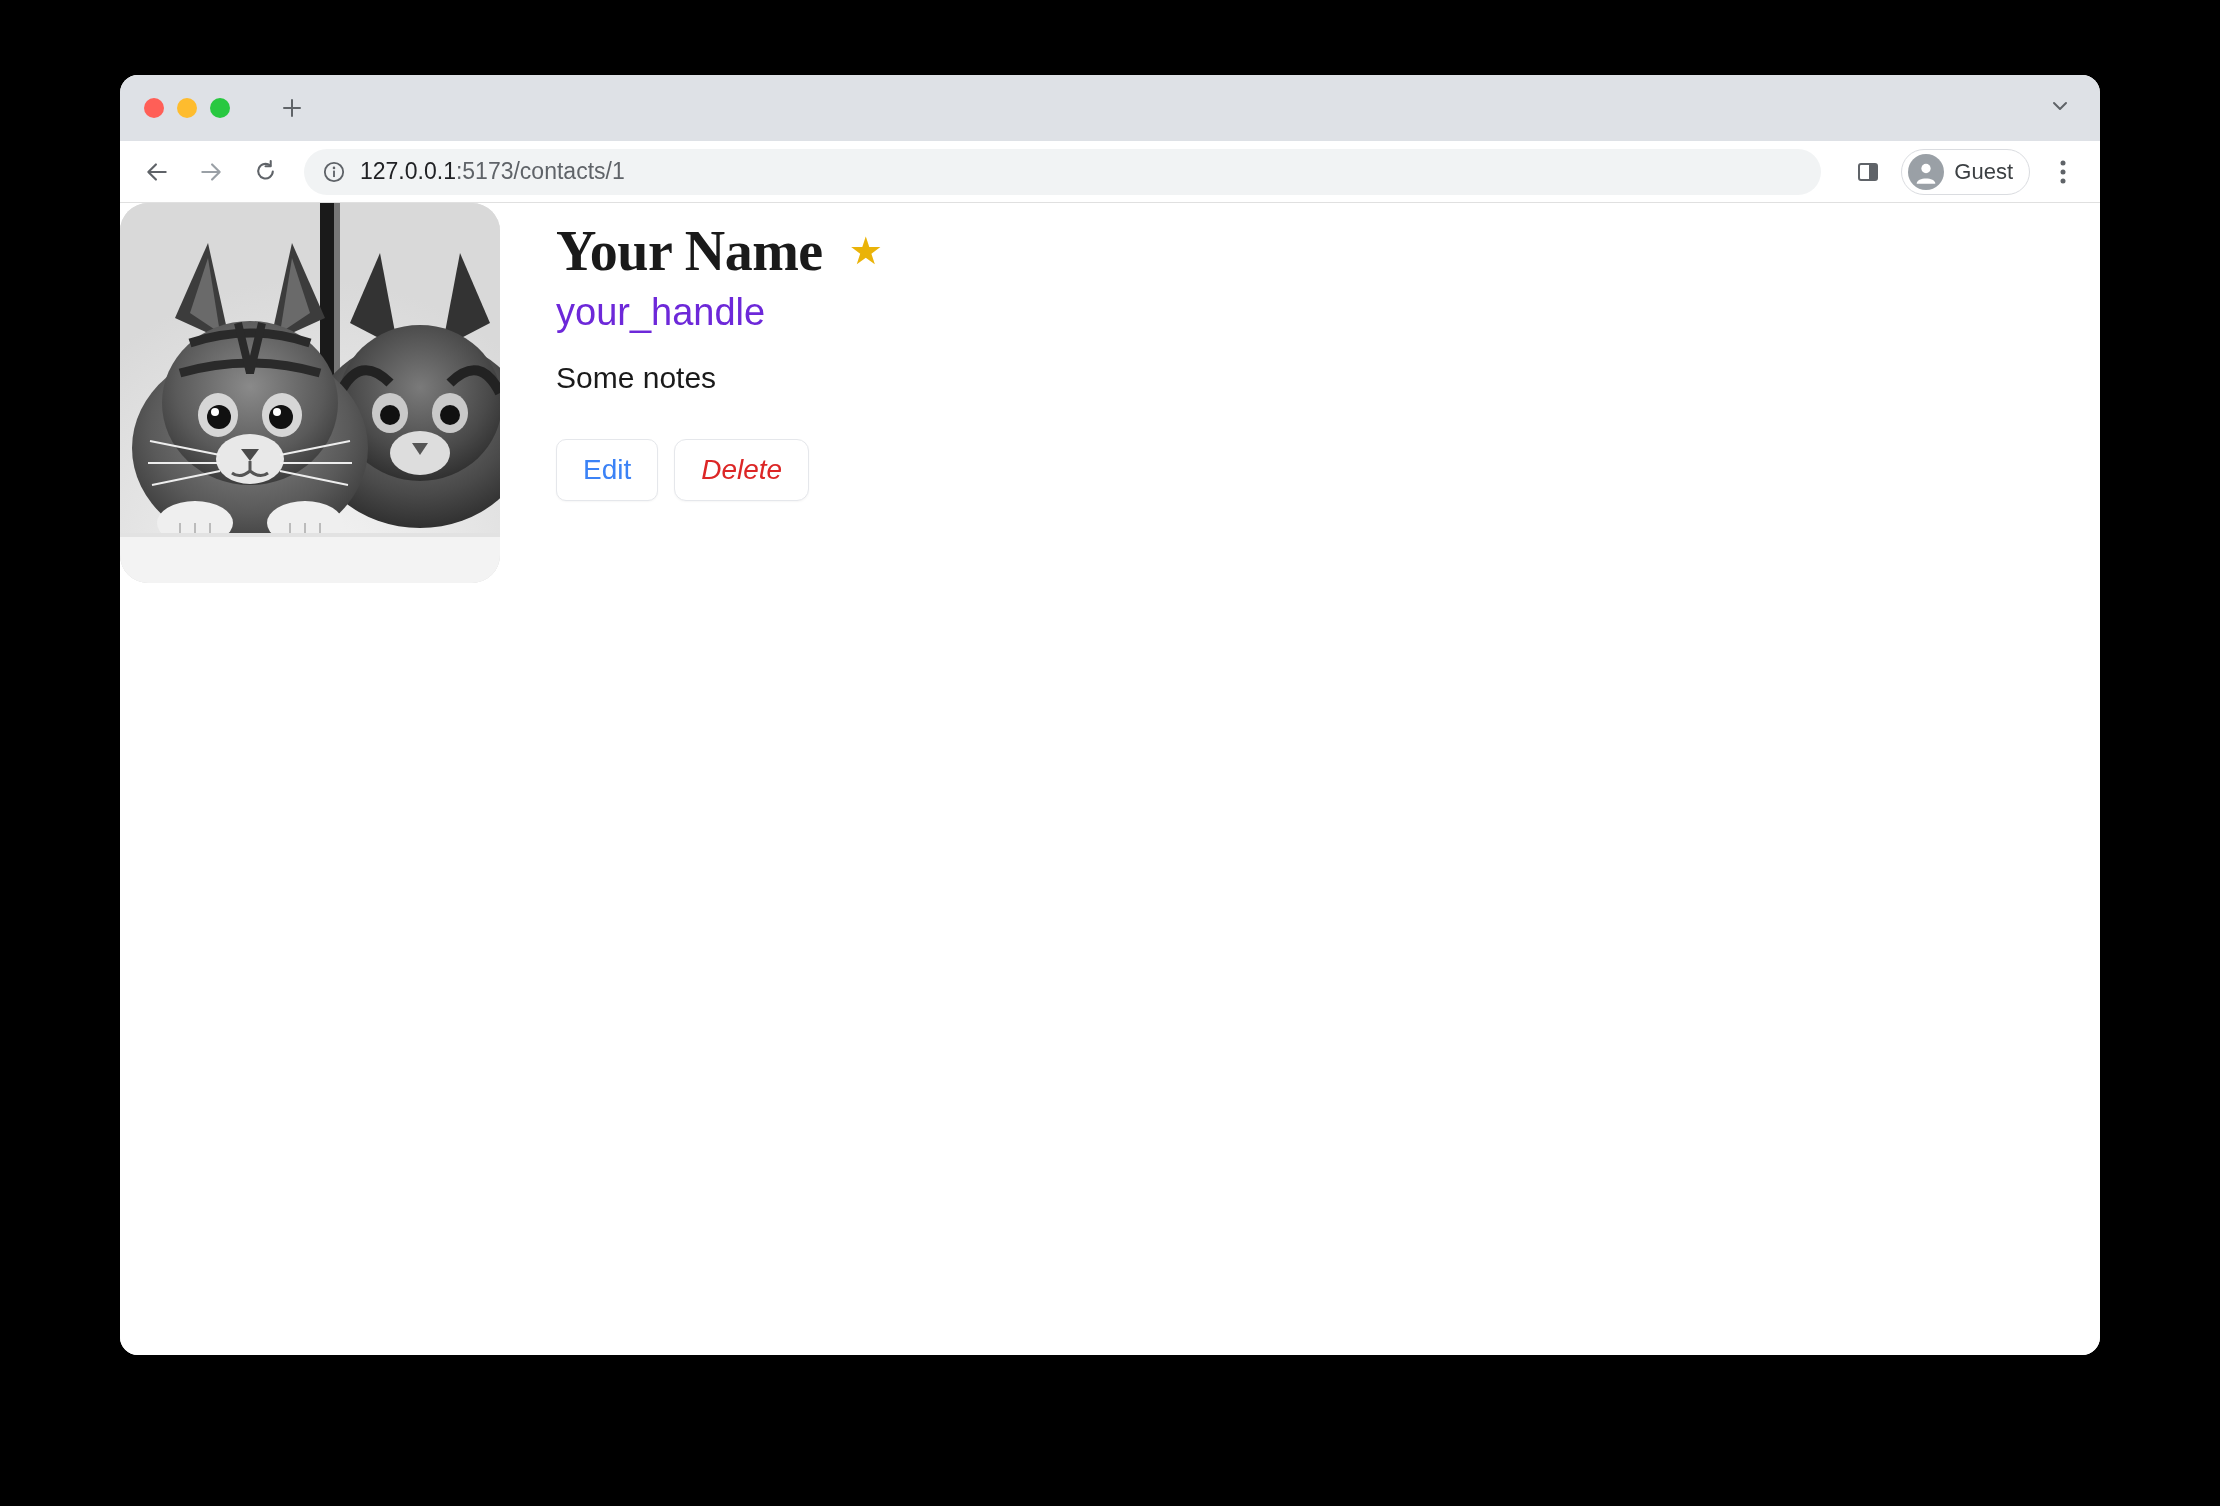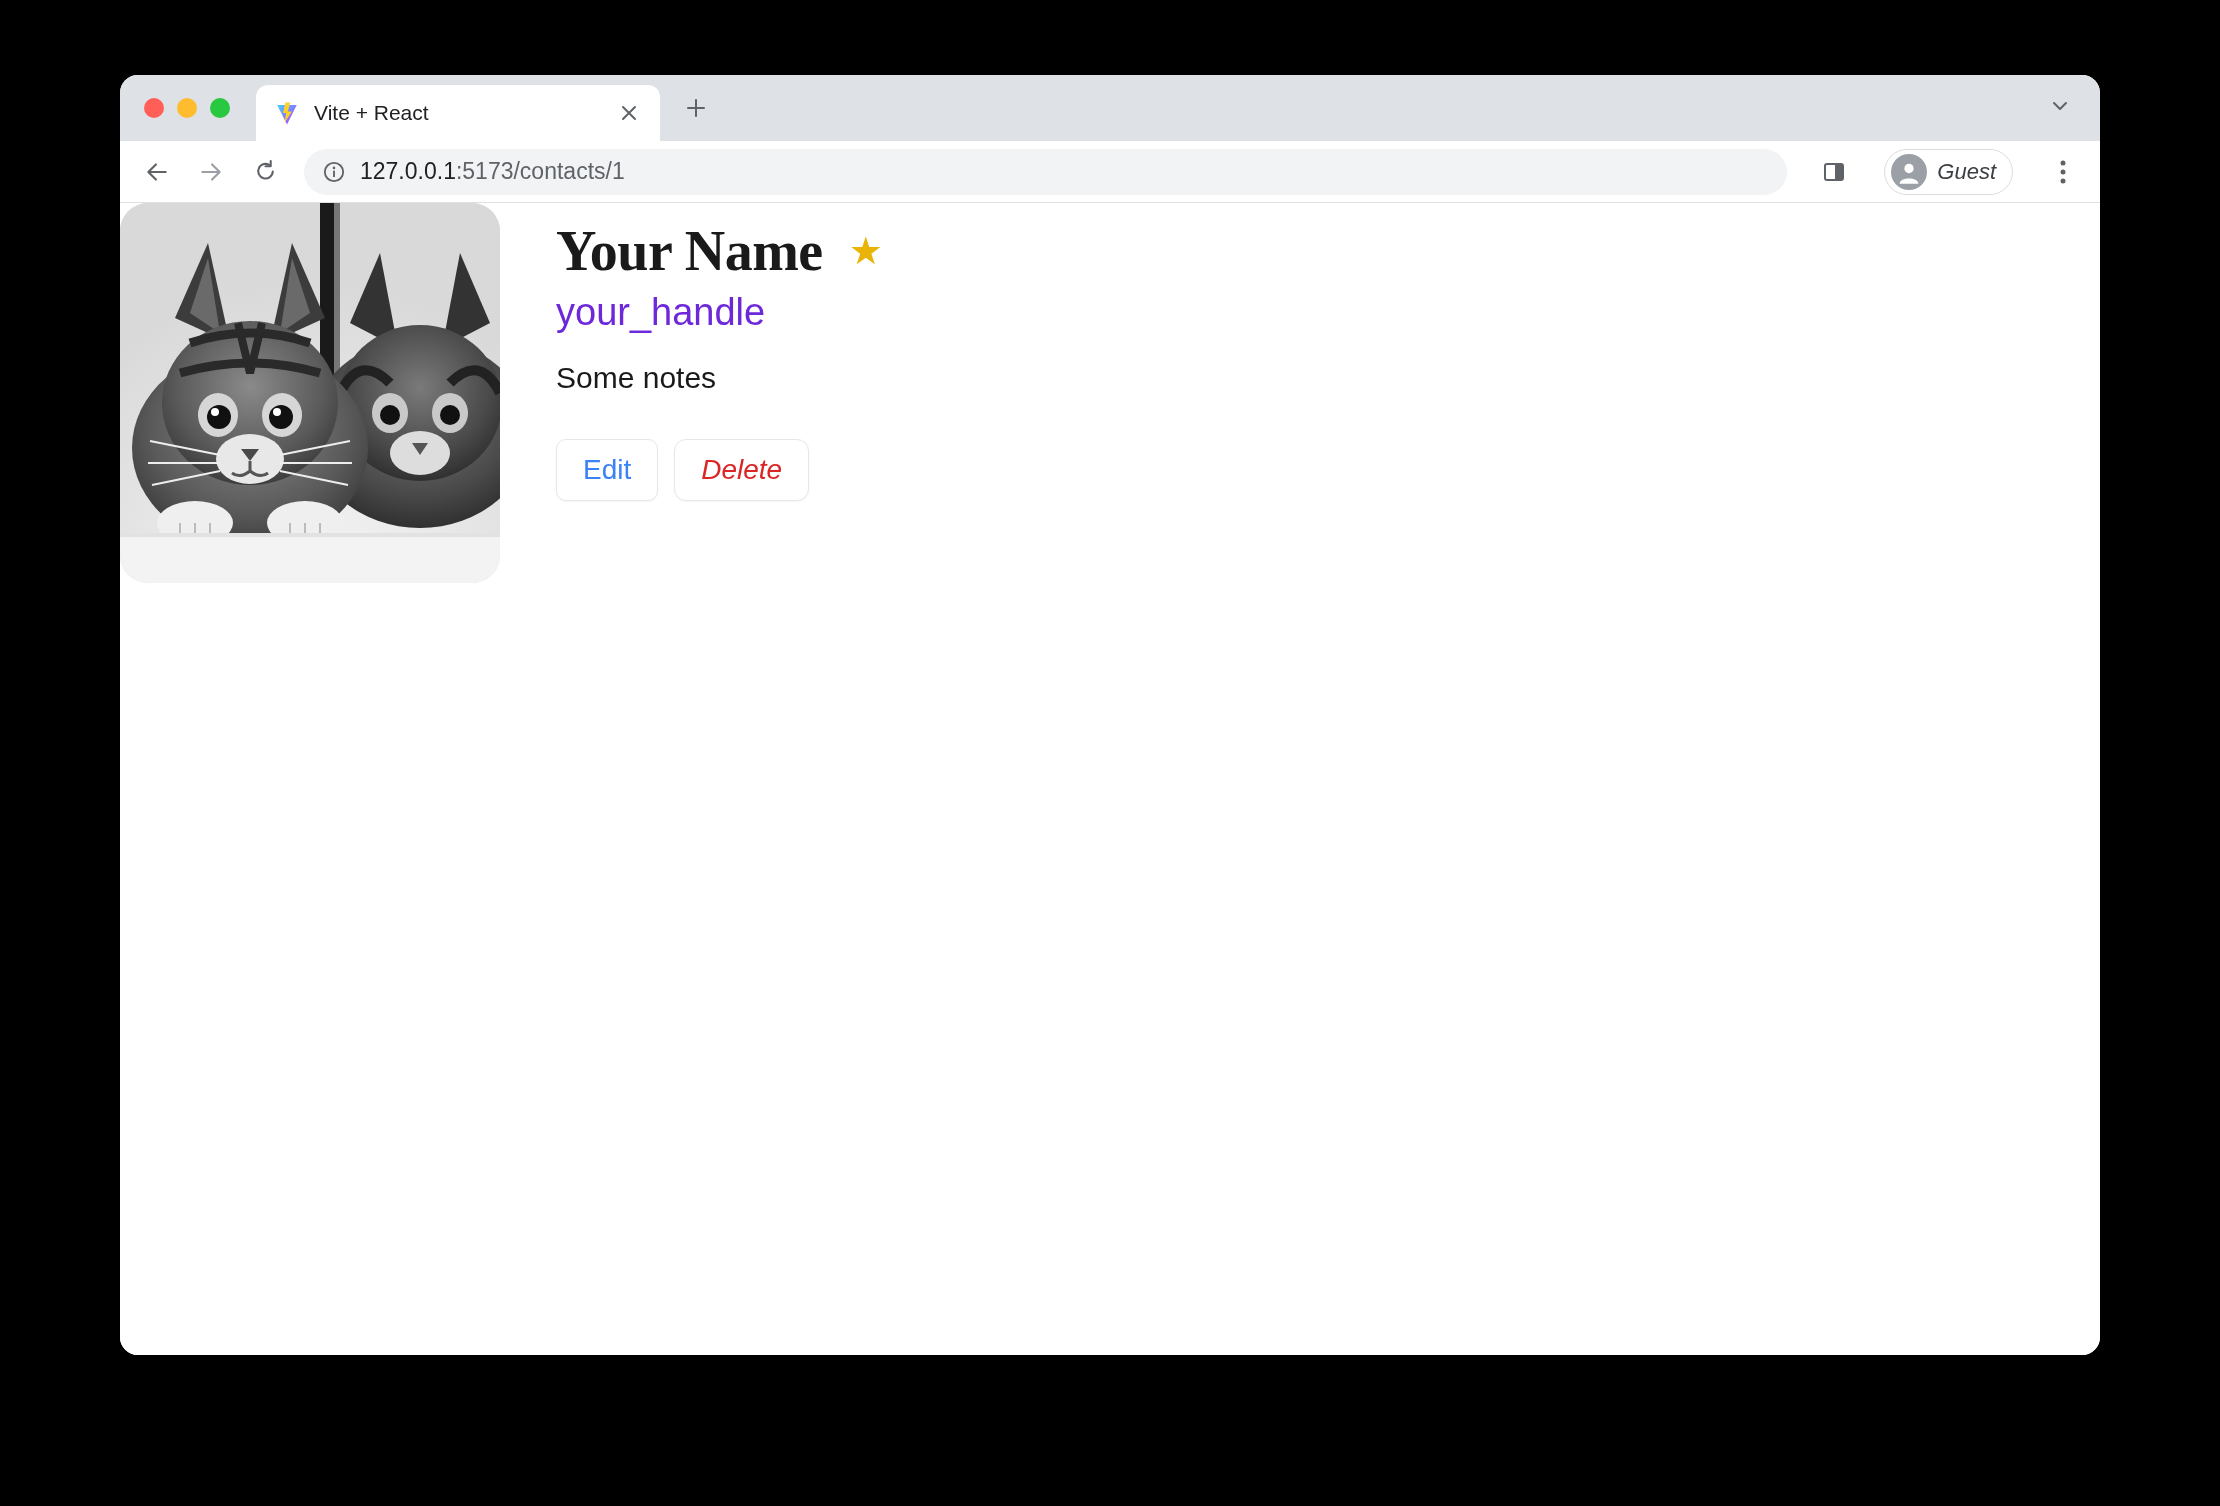--- a/index.html
+++ b/index.html
@@ -137,23 +137,22 @@
     }
     .url-text {
       font-size: 23px;
       color: #202124;
     }
     .url-text .host { color: #202124; }
     .url-text .path { color: #5f6368; }
     .toolbar-right {
       display: flex;
       align-items: center;
-      gap: 27px;
+      gap: 10px;
       margin-left: 8px;
-      font-style: italic;
     }
     .ext-icon {
       width: 46px; height: 46px;
       display: flex;
       align-items: center;
       justify-content: center;
       color: #5f6368;
       cursor: pointer;
     }
     .profile-chip {
@@ -258,40 +257,20 @@
 </head>
 <body>
 
 <div class="browser-window">
 
   <div class="tab-bar">
     <div class="traffic-lights">
       <div class="tl tl-red"></div>
       <div class="tl tl-yellow"></div>
       <div class="tl tl-green"></div>
-    </div>
-    <div class="tab">
-      <span class="tab-favicon">
-        <svg viewBox="0 0 32 32">
-            <defs>
-              <linearGradient id="vg" x1="0" y1="0" x2="1" y2="1">
-                <stop offset="0%" stop-color="#41d1ff"></stop>
-                <stop offset="100%" stop-color="#bd34fe"></stop>
-              </linearGradient>
-            </defs>
-            <polygon points="4,6 28,6 16,30" fill="url(#vg)"></polygon>
-            <polygon points="14,3 20,3 17,14 22,14 13,28 15,16 11,16" fill="#ffd028"></polygon>
-          </svg>
-      </span>
-      <span class="tab-title">Vite + React</span>
-      <span class="tab-close">
-        <svg width="16" height="16" viewBox="0 0 16 16">
-            <path d="M2 2 L14 14 M14 2 L2 14" stroke="#5f6368" stroke-width="2" stroke-linecap="round"></path>
-          </svg>
-      </span>
     </div>
     <div class="new-tab">
       <svg width="20" height="20" viewBox="0 0 20 20">
           <path d="M10 2 V18 M2 10 H18" stroke="#5f6368" stroke-width="2" stroke-linecap="round"></path>
         </svg>
     </div>
     <div class="tab-bar-right">
       <svg width="20" height="20" viewBox="0 0 20 20">
           <path d="M4 7 L10 13 L16 7" stroke="#5f6368" stroke-width="2" fill="none" stroke-linecap="round" stroke-linejoin="round"></path>
         </svg>

